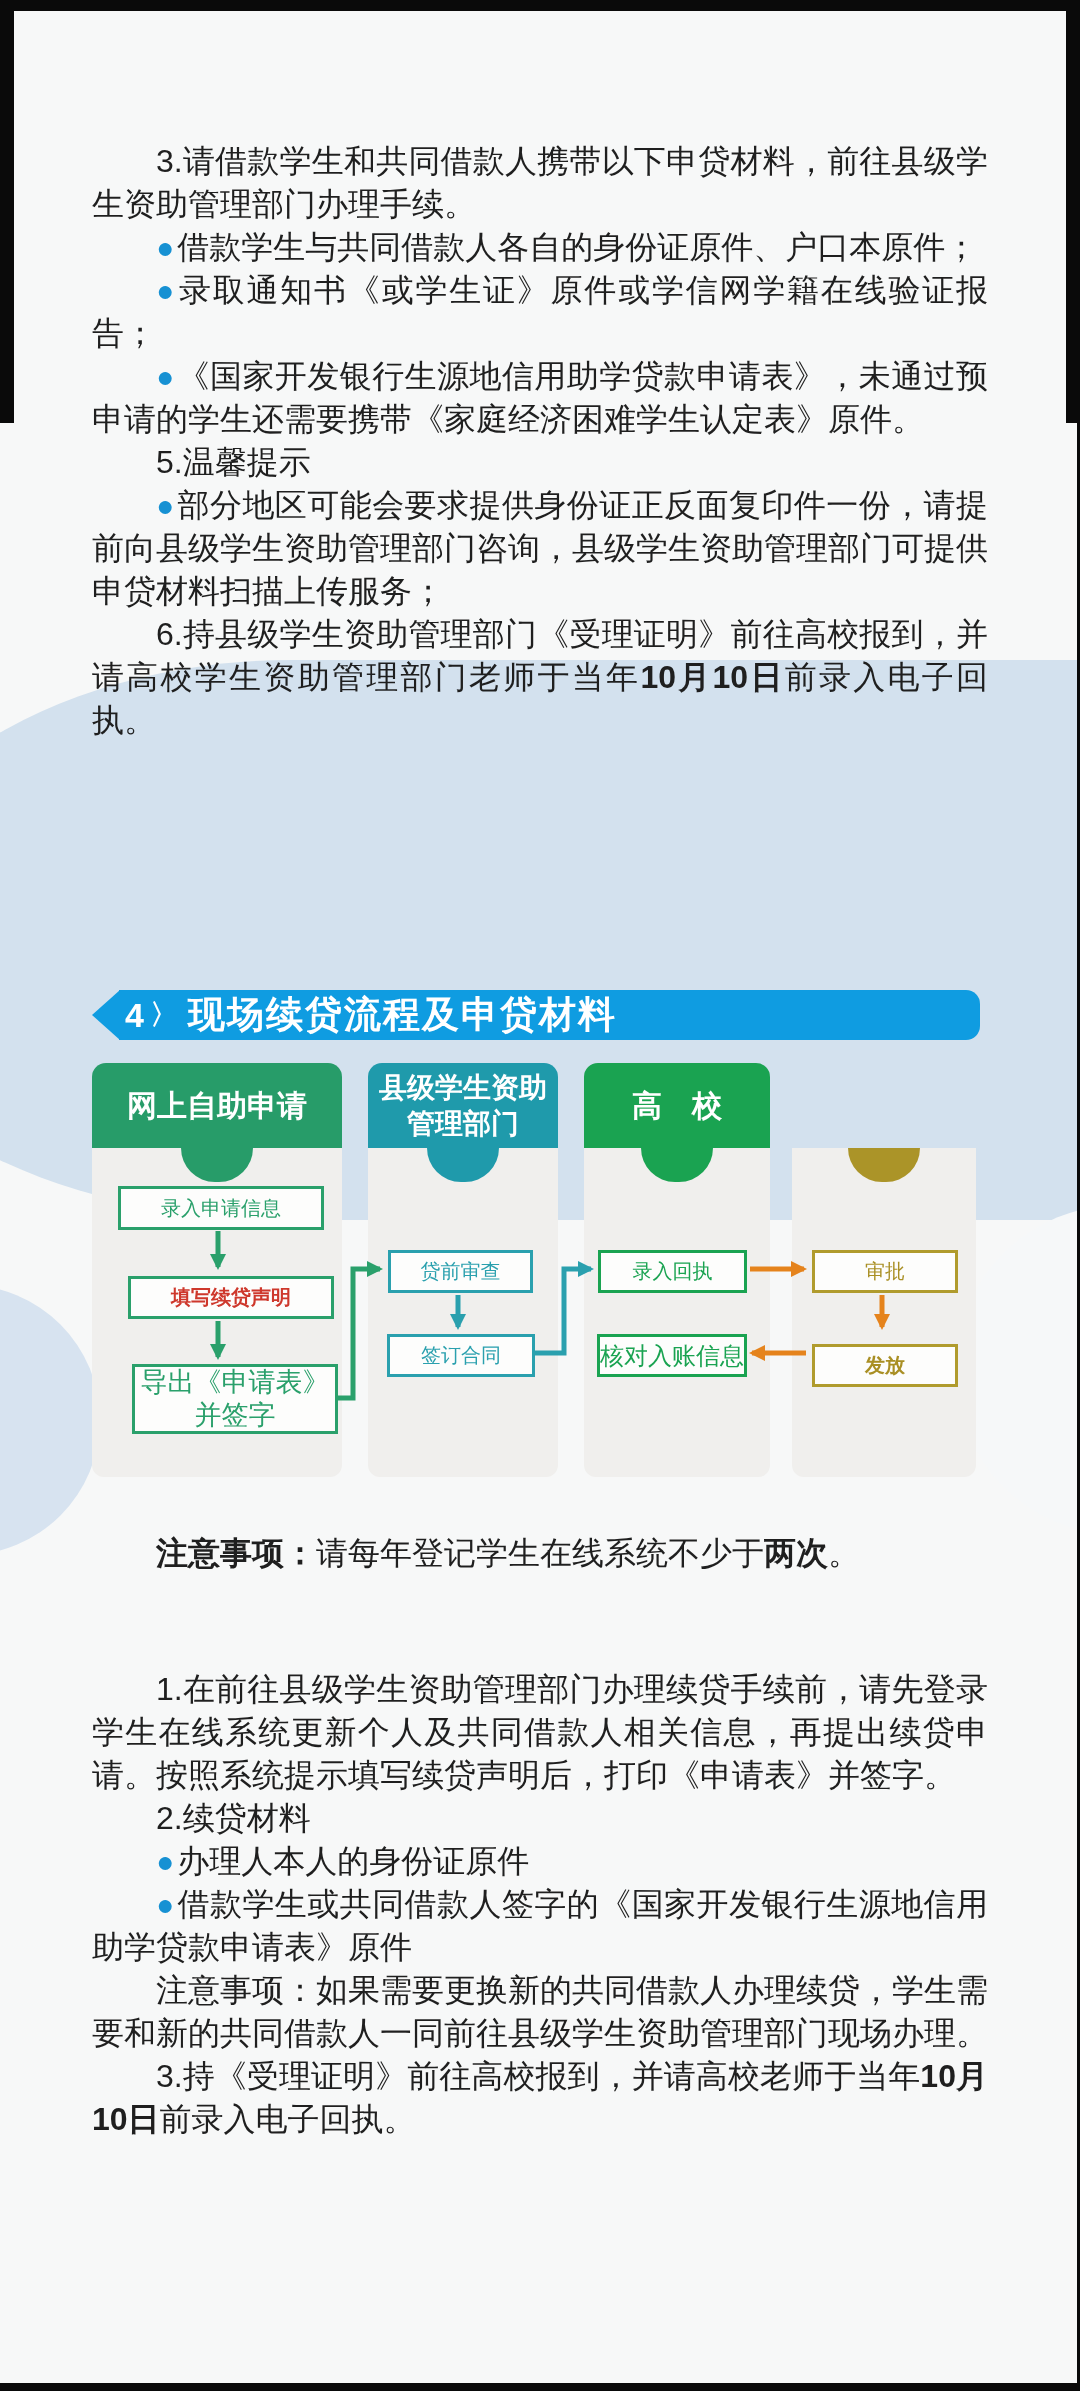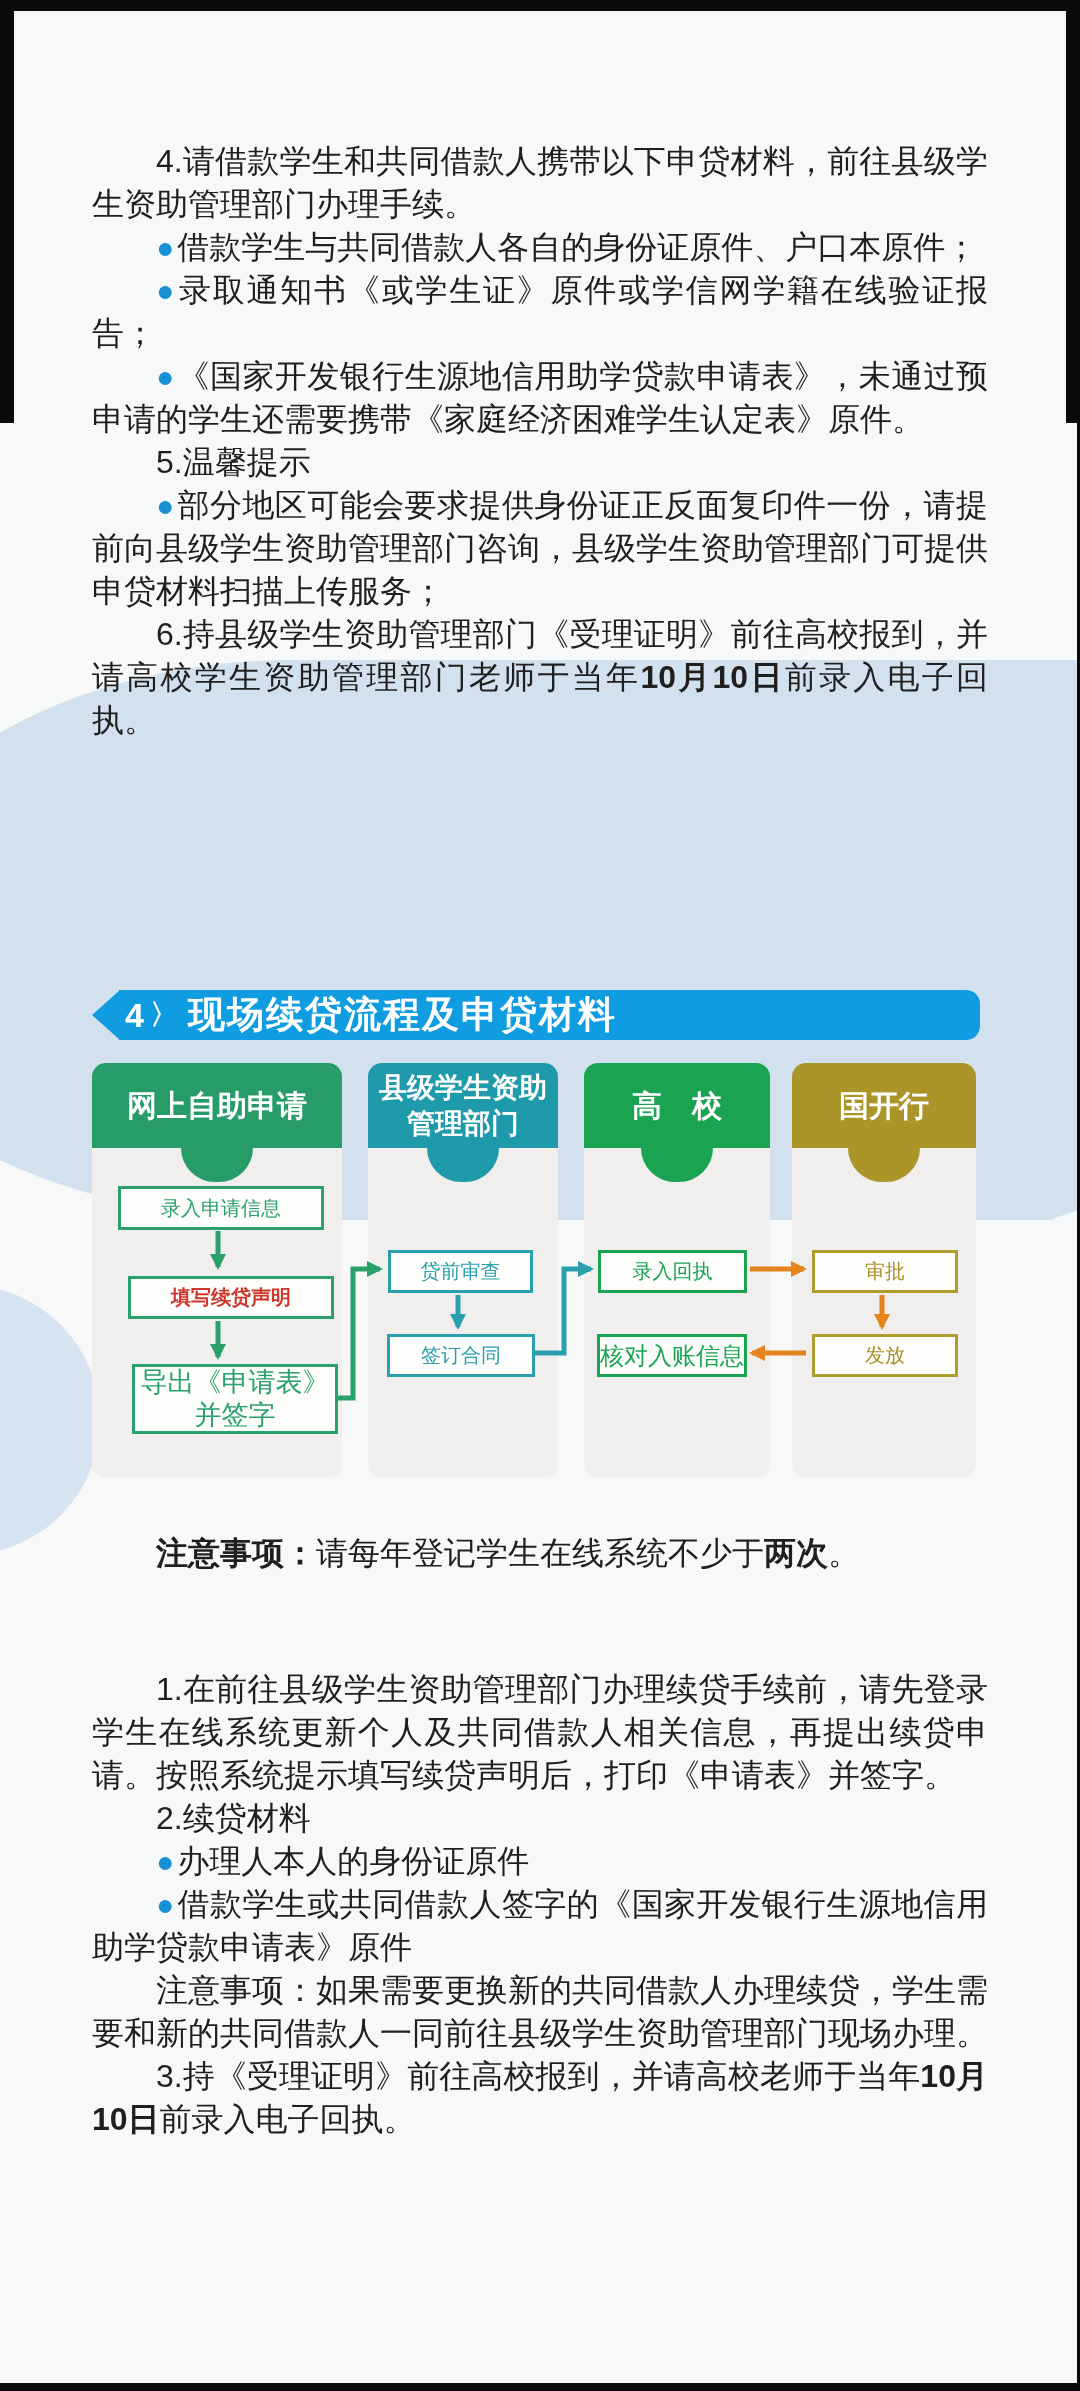--- a/index.html
+++ b/index.html
@@ -55,39 +55,39 @@
   .gold-box{border-color:#b09b2d;color:#a98f24;}
   .red-text{color:#ce382c;font-weight:bold;}
   .b1{left:26px;top:123px;width:200px;height:38px;}
   .b2{left:36px;top:213px;width:200px;height:37px;text-align:center;}
   .b3{left:40px;top:301px;width:200px;height:64px;font-size:27px;line-height:33px;}
   .b4{left:296px;top:187px;width:139px;height:37px;}
   .b5{left:295px;top:271px;width:142px;height:37px;}
   .b6{left:506px;top:187px;width:143px;height:37px;}
   .b7{left:505px;top:271px;width:144px;height:37px;font-size:24px;}
   .b8{left:720px;top:187px;width:140px;height:37px;}
-  .b9{left:720px;top:271px;width:140px;height:37px;}
+  .b9{left:720px;top:281px;width:140px;height:37px;font-weight:bold;}
 </style>
 </head>
 <body>
 
 <div class="page">
 
   <div class="bg bg-band"></div>
   <div class="bg bg-circle-left"></div>
   <div class="bg bg-circle-right"></div>
 
   <div class="frame frame-top"></div>
   <div class="frame frame-bottom"></div>
   <div class="frame frame-left"></div>
   <div class="frame frame-right"></div>
   <div class="frame frame-right-thin"></div>
 
   <div class="textblock top-text">
-    <p class="para"><span>4.请借款学生和共同借款人携带以下申贷材料，前往县级学生资助管理部门办理手续。</span></p>
+    <p class="para"><span>3.请借款学生和共同借款人携带以下申贷材料，前往县级学生资助管理部门办理手续。</span></p>
     <p class="para"><span class="bullet">●</span><span>借款学生与共同借款人各自的身份证原件、户口本原件；</span></p>
     <p class="para"><span class="bullet">●</span><span>录取通知书《或学生证》原件或学信网学籍在线验证报告；</span></p>
     <p class="para"><span class="bullet">●</span><span>《国家开发银行生源地信用助学贷款申请表》，未通过预申请的学生还需要携带《家庭经济困难学生认定表》原件。</span></p>
     <p class="para"><span>5.温馨提示</span></p>
     <p class="para"><span class="bullet">●</span><span>部分地区可能会要求提供身份证正反面复印件一份，请提前向县级学生资助管理部门咨询，县级学生资助管理部门可提供申贷材料扫描上传服务；</span></p>
     <p class="para"><span>6.持县级学生资助管理部门《受理证明》前往高校报到，并请高校学生资助管理部门老师于当年</span><b>10月10日</b><span>前录入电子回执。</span></p>
   </div>
 
   <div class="banner">
     <div class="banner-tip"></div>
@@ -107,23 +107,20 @@
 
     <div class="fc-header c1">
         <span>网上自助申请</span>
       </div>
     <div class="fc-header c2">
         <span>县级学生资助</span>
         <span>管理部门</span>
       </div>
     <div class="fc-header c3">
         <span>高　校</span>
-      </div>
-    <div class="fc-header c4">
-        <span>国开行</span>
       </div>
 
     <div class="fc-tab c1t"></div>
     <div class="fc-tab c2t"></div>
     <div class="fc-tab c3t"></div>
     <div class="fc-tab c4t"></div>
 
     <svg class="flow-svg" width="888" height="424" viewBox="0 0 888 424">
       <defs>
         <marker id="mg" markerUnits="userSpaceOnUse" markerWidth="20" markerHeight="20" viewBox="0 0 20 20" refX="15" refY="10" orient="auto">

